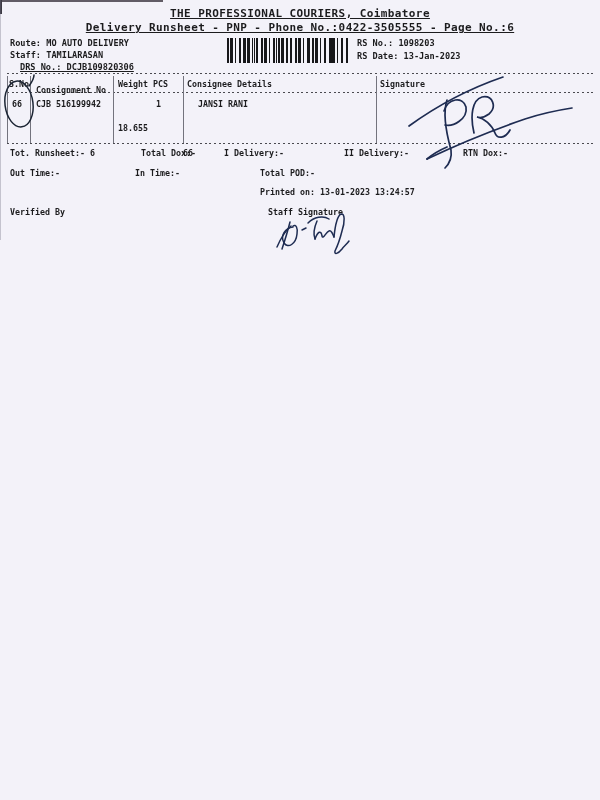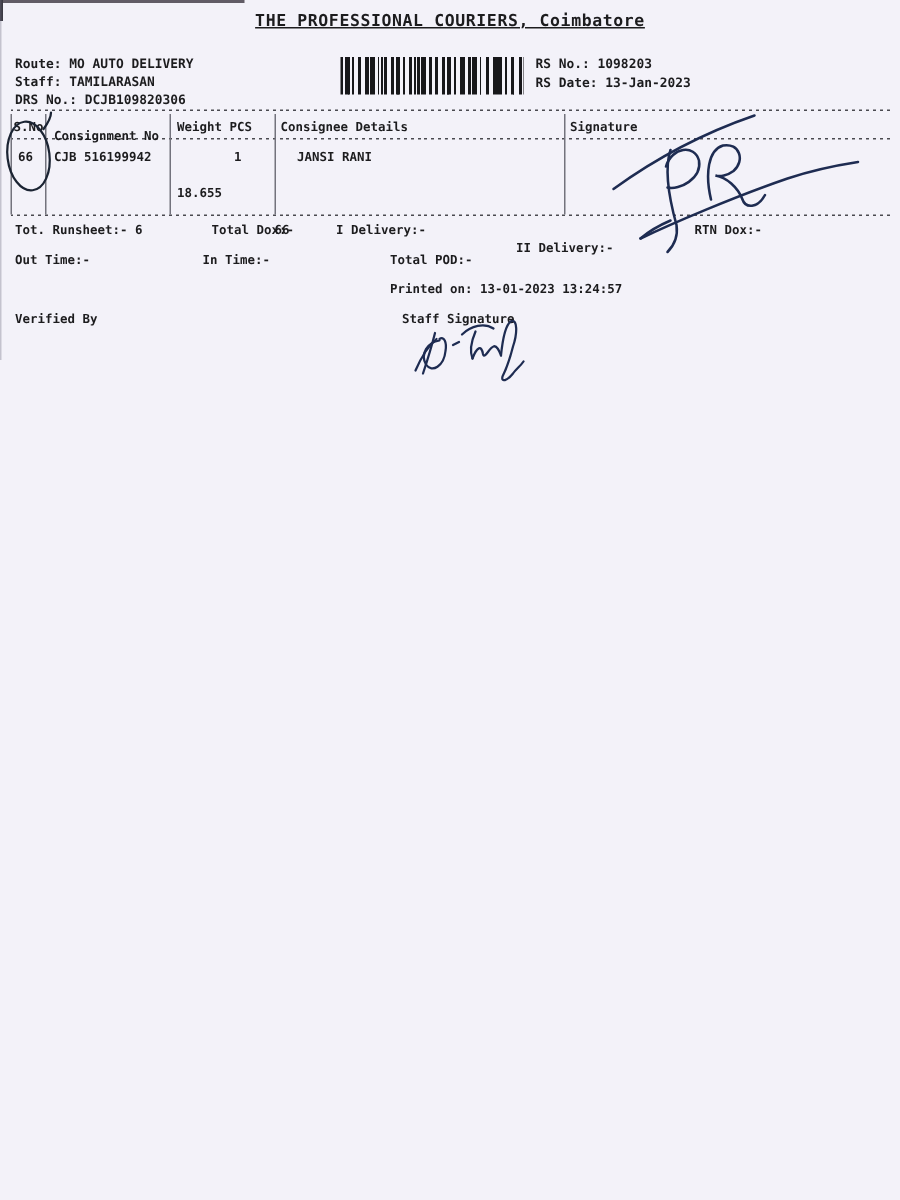--- a/index.html
+++ b/index.html
@@ -42,24 +42,25 @@
 </head>
 <body>
 
 <div class="page">
 
   <div class="scan-top"></div>
   <div class="scan-left"></div>
   <div class="scan-left-edge"></div>
 
   <div class="txt fs-title center" style="top:7px;">THE PROFESSIONAL COURIERS, Coimbatore</div>
+  <div class="txt fs-title center" style="top:21px;">Delivery Runsheet - PNP - Phone No.:0422-3505555 - Page No.:6</div>
 
   <div class="txt fs-info" style="left:10px;top:38px;">Route: MO AUTO DELIVERY</div>
   <div class="txt fs-info" style="left:10px;top:50px;">Staff: TAMILARASAN</div>
-  <div class="txt fs-info" style="left:10px;top:62px;">DRS No.: DCJB109820306</div>
+  <div class="txt fs-info" style="left:20px;top:62px;text-decoration:underline;">DRS No.: DCJB109820306</div>
 
   <div class="barcode"></div>
 
   <div class="txt fs-info" style="left:357px;top:38px;">RS No.: 1098203</div>
   <div class="txt fs-info" style="left:357px;top:51px;">RS Date: 13-Jan-2023</div>
 
   <div class="dotrule" style="top:73px;"></div>
   <div class="dotrule" style="top:92px;"></div>
   <div class="dotrule" style="top:143px;"></div>
   <div class="vline" style="left:7px;"></div>
@@ -78,21 +79,21 @@
   <div class="txt fs-body" style="left:12px;top:99px;">66</div>
   <div class="txt fs-body" style="left:36px;top:99px;">CJB 516199942</div>
   <div class="txt fs-body" style="left:118px;top:99px;margin-top:24px;">18.655</div>
   <div class="txt fs-body" style="left:156px;top:99px;">1</div>
   <div class="txt fs-body" style="left:178px;top:99px;margin-left:20px;">JANSI RANI</div>
 
   <div class="txt fs-body" style="left:10px;top:148px;">Tot. Runsheet:- 6</div>
   <div class="txt fs-body" style="left:122px;top:148px;margin-left:19px;">Total Dox:-</div>
   <div class="txt fs-body" style="left:183px;top:148px;">66</div>
   <div class="txt fs-body" style="left:224px;top:148px;">I Delivery:-</div>
-  <div class="txt fs-body" style="left:344px;top:160px;text-align:center;">II Delivery:-</div>
+  <div class="txt fs-body" style="left:344px;top:148px;text-align:center;">II Delivery:-</div>
   <div class="txt fs-body" style="left:463px;top:148px;">RTN Dox:-</div>
 
   <div class="txt fs-body" style="left:10px;top:168px;">Out Time:-</div>
   <div class="txt fs-body" style="left:135px;top:168px;">In Time:-</div>
   <div class="txt fs-body" style="left:260px;top:168px;">Total POD:-</div>
 
   <div class="txt fs-body" style="left:260px;top:187px;">Printed on: 13-01-2023 13:24:57</div>
 
   <div class="txt fs-body" style="left:10px;top:207px;">Verified By</div>
   <div class="txt fs-body" style="left:268px;top:207px;">Staff Signature</div>

